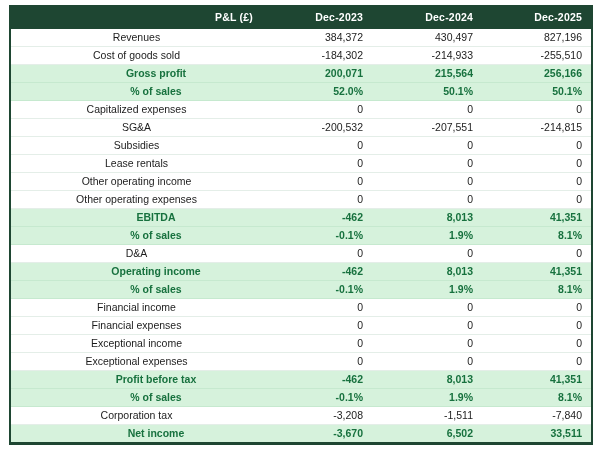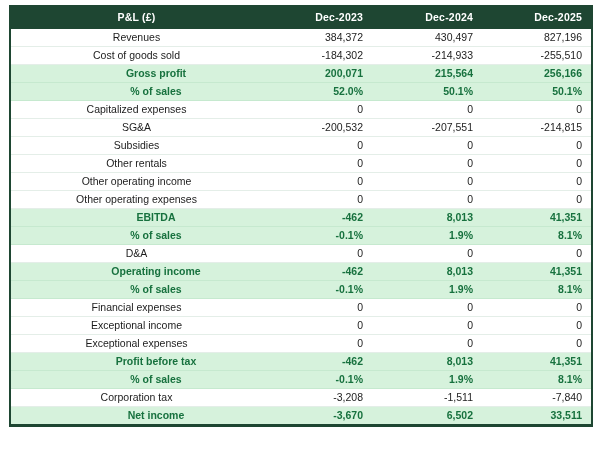--- a/index.html
+++ b/index.html
@@ -38,21 +38,21 @@
   thead th {
     background: #1e4632;
     color: #ffffff;
     font-size: 10.5px;
     font-weight: bold;
     letter-spacing: 0.2px;
     padding: 6px 9px 6px 9px;
     border: none;
     white-space: nowrap;
   }
-  thead th.h-label { text-align: center; }
+  thead th.h-label { text-align: right; }
   thead th.h-val   { text-align: right; }
 
   tbody td {
     font-size: 10.5px;
     color: #1c1c1c;
     padding: 3px 9px 3px 9px;
     height: 11px;
     line-height: 11px;
     border-bottom: 1px solid #e4eee8;
     white-space: nowrap;
@@ -129,21 +129,21 @@
           <td class="val">-207,551</td>
           <td class="val">-214,815</td>
         </tr>
         <tr class="plain">
           <td class="lbl">Subsidies</td>
           <td class="val">0</td>
           <td class="val">0</td>
           <td class="val">0</td>
         </tr>
         <tr class="plain">
-          <td class="lbl">Other rentals</td>
+          <td class="lbl">Lease rentals</td>
           <td class="val">0</td>
           <td class="val">0</td>
           <td class="val">0</td>
         </tr>
         <tr class="plain">
           <td class="lbl">Other operating income</td>
           <td class="val">0</td>
           <td class="val">0</td>
           <td class="val">0</td>
         </tr>
@@ -177,20 +177,26 @@
           <td class="val">8,013</td>
           <td class="val">41,351</td>
         </tr>
         <tr class="hl">
           <td class="lbl">% of sales</td>
           <td class="val">-0.1%</td>
           <td class="val">1.9%</td>
           <td class="val">8.1%</td>
         </tr>
         <tr class="plain">
+          <td class="lbl">Financial income</td>
+          <td class="val">0</td>
+          <td class="val">0</td>
+          <td class="val">0</td>
+        </tr>
+        <tr class="plain">
           <td class="lbl">Financial expenses</td>
           <td class="val">0</td>
           <td class="val">0</td>
           <td class="val">0</td>
         </tr>
         <tr class="plain">
           <td class="lbl">Exceptional income</td>
           <td class="val">0</td>
           <td class="val">0</td>
           <td class="val">0</td>

